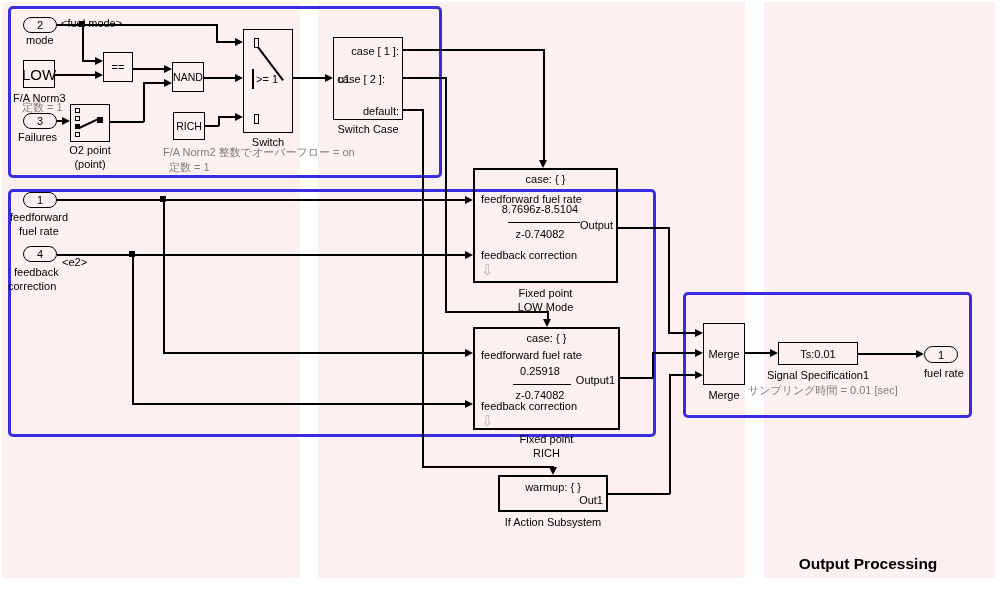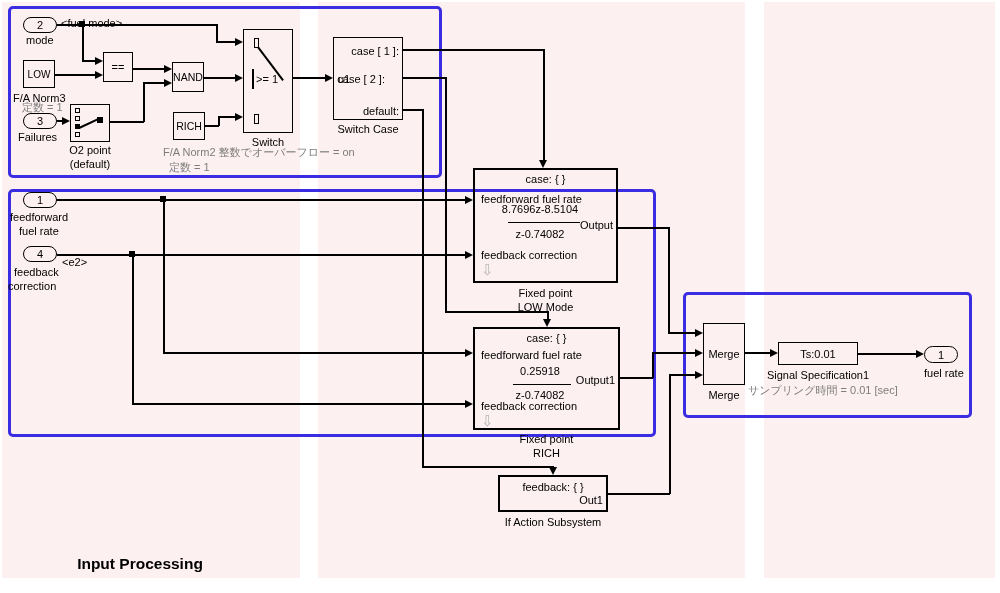--- a/index.html
+++ b/index.html
@@ -62,21 +62,21 @@
   <div class="lbl" style="left:10px;top:211px">feedforward</div>
   <div class="lbl" style="left:19px;top:225px">fuel rate</div>
 
   <div class="oval" style="left:23px;top:246px;width:34px;height:16px">
       <span>4</span>
     </div>
   <div class="lbl" style="left:62px;top:256px">&lt;e2&gt;</div>
   <div class="lbl" style="left:14px;top:266px">feedback</div>
   <div class="lbl" style="left:8px;top:280px">correction</div>
 
-  <div class="blk ctr" style="left:23px;top:60px;width:32px;height:28px;font-size:10px">
+  <div class="blk ctr" style="left:23px;top:60px;width:32px;height:28px;font-size:15px">
       <span>LOW</span>
     </div>
   <div class="lbl" style="left:13px;top:92px">F/A Norm3</div>
 
   <div class="blk ctr" style="left:103px;top:52px;width:30px;height:30px;font-size:11px">
       <span>==</span>
     </div>
 
   <div class="blk ctr" style="left:172px;top:62px;width:32px;height:30px;font-size:10.5px">
       <span>NAND</span>
@@ -90,21 +90,21 @@
 
   <div class="blk" style="left:70px;top:104px;width:40px;height:38px">
     <div class="sq" style="left:4px;top:3px"></div>
     <div class="sq" style="left:4px;top:11px"></div>
     <div class="sq" style="left:4px;top:19px;background:#000"></div>
     <div class="sq" style="left:4px;top:27px"></div>
     <div class="sqf" style="left:26px;top:12px"></div>
     <div class="diag" style="left:8px;top:22px;width:21px;transform:rotate(-25deg)"></div>
   </div>
   <div class="lblc" style="left:68px;top:144px;width:44px">O2 point</div>
-  <div class="lblc" style="left:62px;top:158px;width:56px">(default)</div>
+  <div class="lblc" style="left:62px;top:158px;width:56px">(point)</div>
 
   <div class="blk" style="left:243px;top:29px;width:50px;height:104px">
     <div class="pm" style="left:10px;top:8px"></div>
     <div class="pm" style="left:10px;top:84px"></div>
     <div class="diag" style="left:14px;top:16px;width:42px;transform:rotate(53deg)"></div>
     <div class="wv" style="left:8px;top:39px;height:20px"></div>
     <div class="inlbl" style="left:12px;top:43px">&gt;= 1</div>
   </div>
   <div class="lblc" style="left:243px;top:136px;width:50px">Switch</div>
 
@@ -136,21 +136,21 @@
     <div class="frac-line" style="left:38px;top:55px;width:58px"></div>
     <div class="lblc" style="left:10px;top:60px;width:110px">z-0.74082</div>
     <div class="inlbl" style="right:3px;top:45px">Output1</div>
     <div class="inlbl" style="left:6px;top:71px">feedback correction</div>
     <div class="en-arrow" style="left:6px;top:84px">⇩</div>
   </div>
   <div class="lblc" style="left:473px;top:433px;width:147px">Fixed point</div>
   <div class="lblc" style="left:473px;top:447px;width:147px">RICH</div>
 
   <div class="blk thick" style="left:498px;top:475px;width:110px;height:37px">
-    <div class="lblc" style="left:0;top:4px;width:100%">feedback: { }</div>
+    <div class="lblc" style="left:0;top:4px;width:100%">warmup: { }</div>
     <div class="inlbl" style="right:3px;top:17px">Out1</div>
   </div>
   <div class="lblc" style="left:488px;top:516px;width:130px">If Action Subsystem</div>
 
   <div class="blk ctr" style="left:703px;top:323px;width:42px;height:62px;font-size:11px">
       <span>Merge</span>
     </div>
   <div class="lblc" style="left:700px;top:389px;width:48px">Merge</div>
 
   <div class="blk ctr" style="left:778px;top:342px;width:80px;height:23px;font-size:11px">
@@ -241,15 +241,15 @@
   <div class="wv" style="left:669px;top:374px;height:120px"></div>
   <div class="wh" style="left:669px;top:374px;width:27px"></div>
   <div class="ar" style="left:695px;top:371px"></div>
 
   <div class="wh" style="left:745px;top:352px;width:26px"></div>
   <div class="ar" style="left:770px;top:349px"></div>
 
   <div class="wh" style="left:858px;top:353px;width:59px"></div>
   <div class="ar" style="left:916px;top:350px"></div>
 
-  <div class="hd" style="left:30px;top:555px;width:220px">Input Processing</div>
+  <div class="hd" style="left:758px;top:555px;width:220px">Output Processing</div>
 
 </div>
 
 </body></html>

